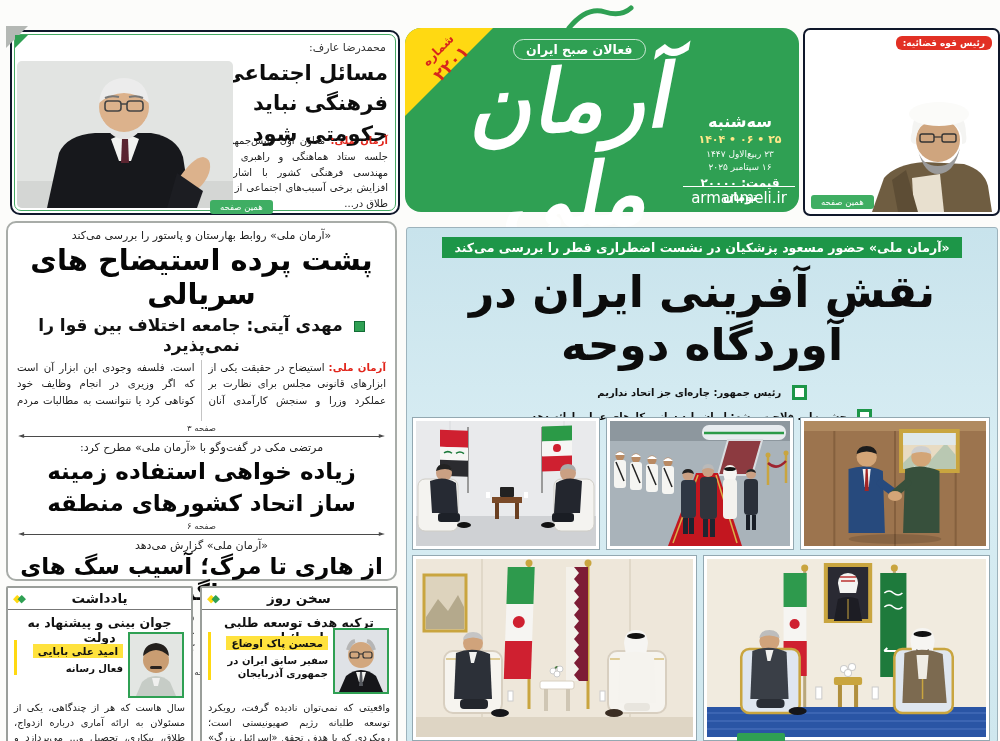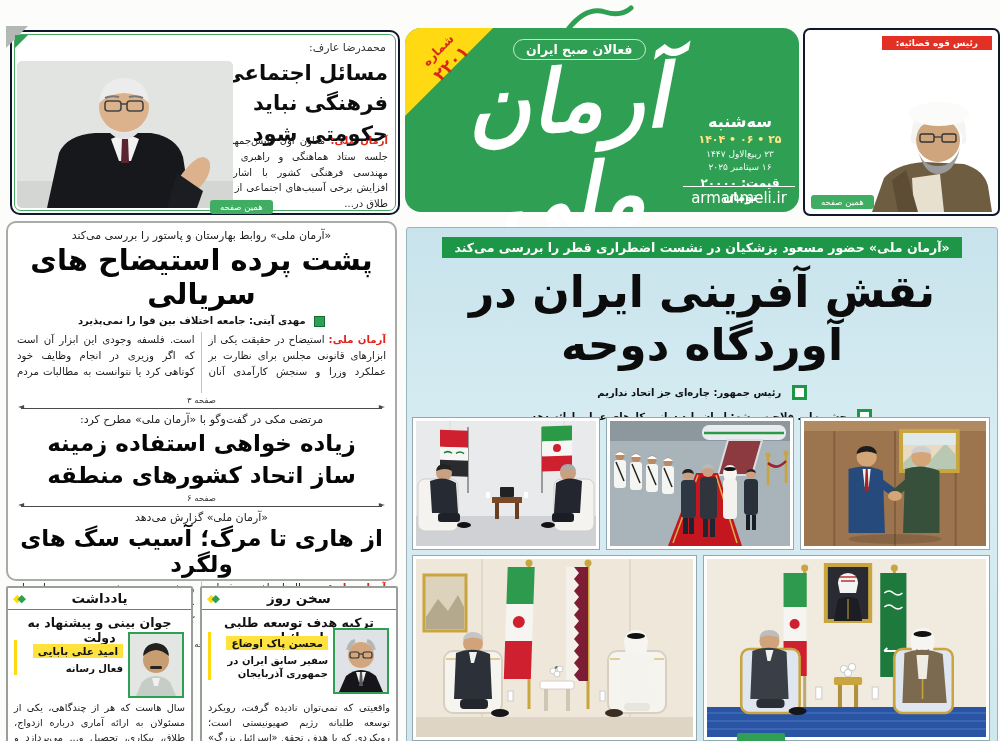--- a/index.html
+++ b/index.html
@@ -36,31 +36,31 @@
   .dates{position:absolute;right:6px;top:84px;width:106px;color:#fff;text-align:center;}
   .dates .weekday{font-size:16px;font-weight:bold;margin-bottom:2px;}
   .dates .jalali{font-size:11px;font-weight:bold;color:#ffe88a;}
   .dates .hijri,.dates .greg{font-size:9px;margin-top:3px;opacity:.95;}
   .dates .price{font-size:12px;font-weight:bold;margin-top:4px;}
   .site{position:absolute;right:4px;bottom:5px;width:112px;border-top:1.5px solid #fff;color:#fff;
         font-size:15px;text-align:center;padding-top:2px;direction:ltr;}
 
   
   #ejei{left:803px;top:28px;width:193px;height:184px;border-radius:7px;}
-  #ejei .kicker{position:absolute;right:6px;top:6px;background:#e23024;color:#fff;font-size:9px;font-weight:bold;padding:2px 14px;border-radius:0;z-index:3;margin-left:40px;}
+  #ejei .kicker{position:absolute;right:6px;top:6px;background:#e23024;color:#fff;font-size:9px;font-weight:bold;padding:2px 7px;border-radius:6px;z-index:3;margin-left:40px;}
   #ejei .headline{position:absolute;right:9px;top:27px;width:150px;font-size:15.5px;font-weight:bold;line-height:1.62;text-align:right;z-index:2;color:#0d0d0d;}
   #ejei-photo{position:absolute;right:2px;bottom:2px;width:142px;height:120px;z-index:1;}
   #ejei .badge{left:6px;bottom:5px;}
 
   
   #leftcol{left:6px;top:221px;width:391px;height:360px;border:2px solid #a8aca8;padding:2px 9px;box-sizing:border-box;text-align:center;}
   .art-kicker{font-size:11px;color:#222;margin-top:4px;}
   .art-headline{font-weight:bold;color:#060606;letter-spacing:-0.5px;}
   #a1-headline{font-size:29px;margin:1px 0 0;}
-  .art-sub{font-size:10px;font-weight:bold;margin:4px 0 5px;}
+  .art-sub{font-size:17px;font-weight:bold;margin:4px 0 5px;}
   .sq{display:inline-block;width:9px;height:9px;background:#2fa053;border:1.5px solid #126c35;vertical-align:middle;margin-left:5px;}
   .art-body{column-count:2;column-gap:14px;column-rule:1px solid #c4c4c4;font-size:10.2px;line-height:1.6;
         text-align:justify;height:61px;overflow:hidden;color:#1a1a1a;}
   .pref{font-size:8.5px;color:#333;margin-top:2px;}
   .divider{position:relative;border-top:1.2px solid #4a4a4a;margin:3px 4px 0;}
   .divarrow{position:absolute;top:-5.5px;font-size:8px;color:#4a4a4a;line-height:1;}
   .divarrow.l{left:-3px;} .divarrow.r{right:-3px;}
   #a2-headline{font-size:23px;line-height:1.4;margin:1px 6px 0;}
   #a3-headline{font-size:23px;margin:1px 0 3px;}
 

